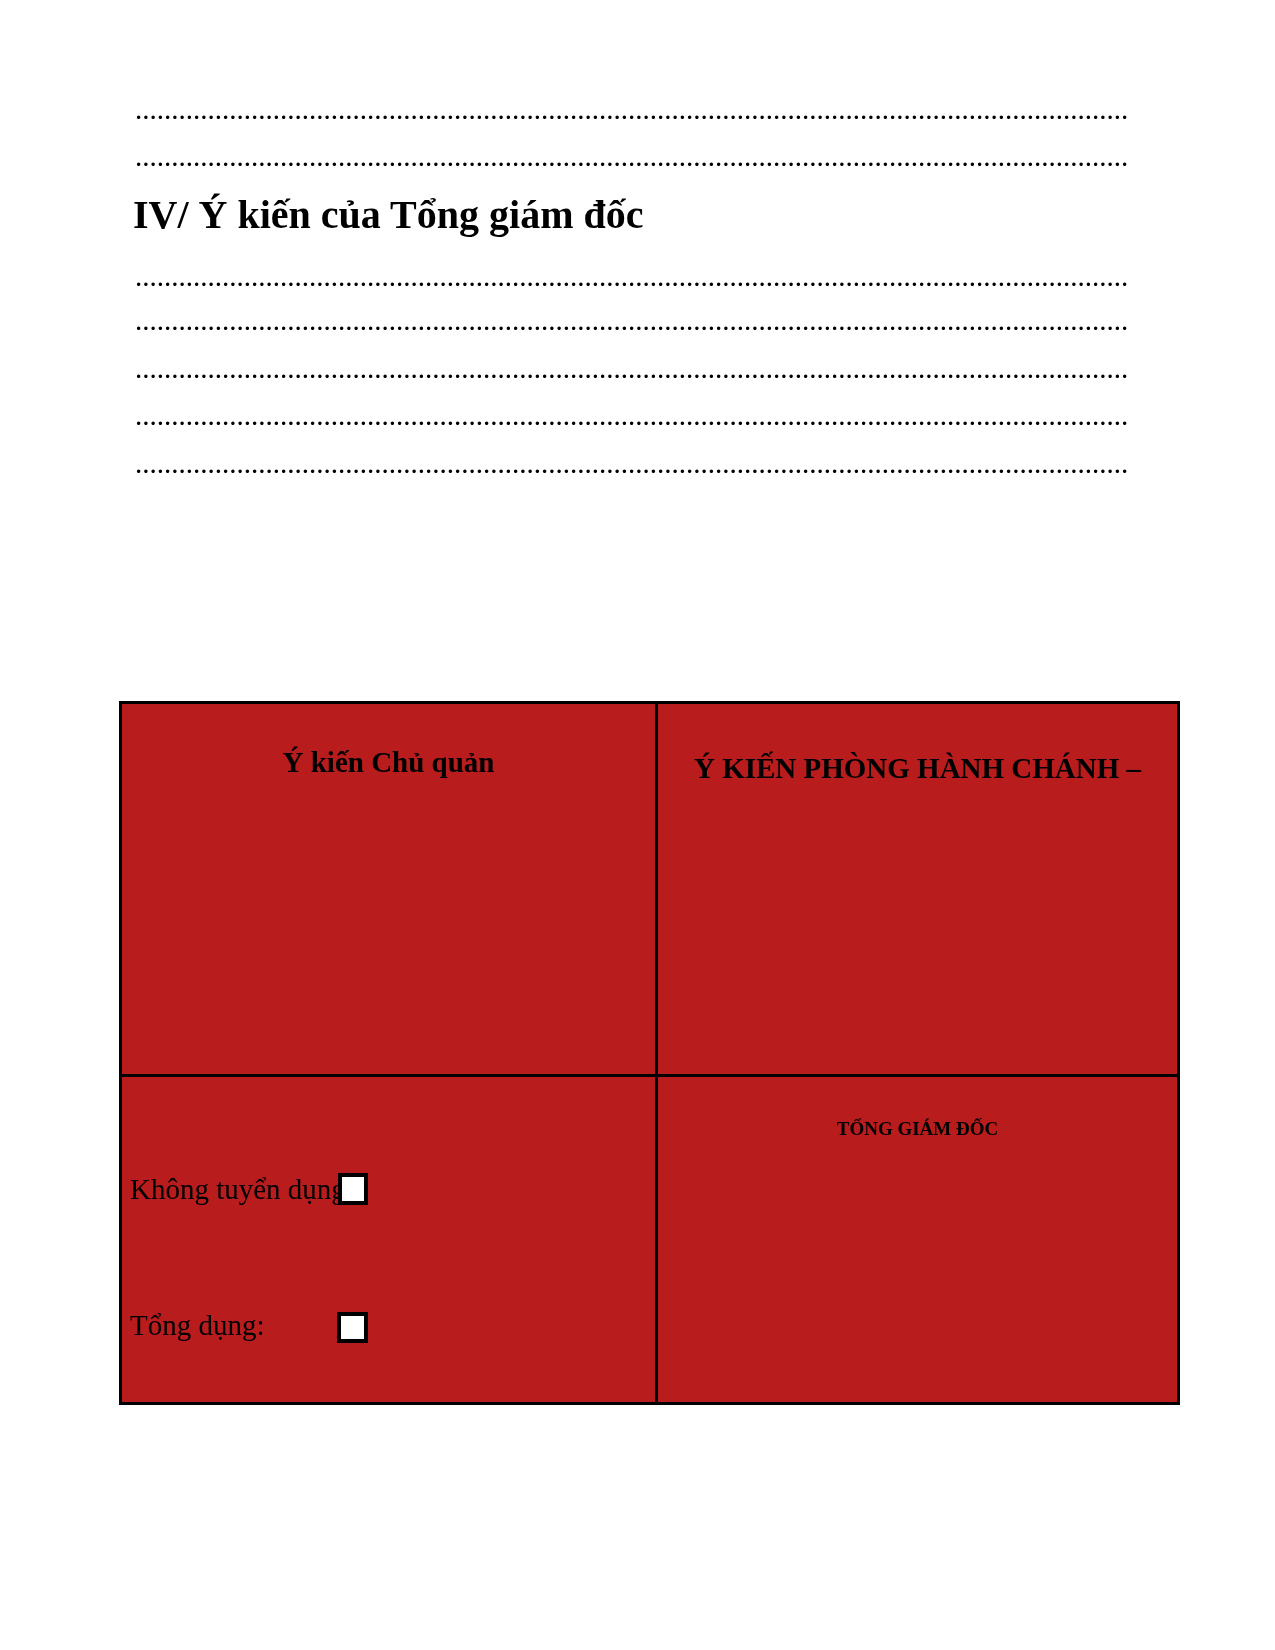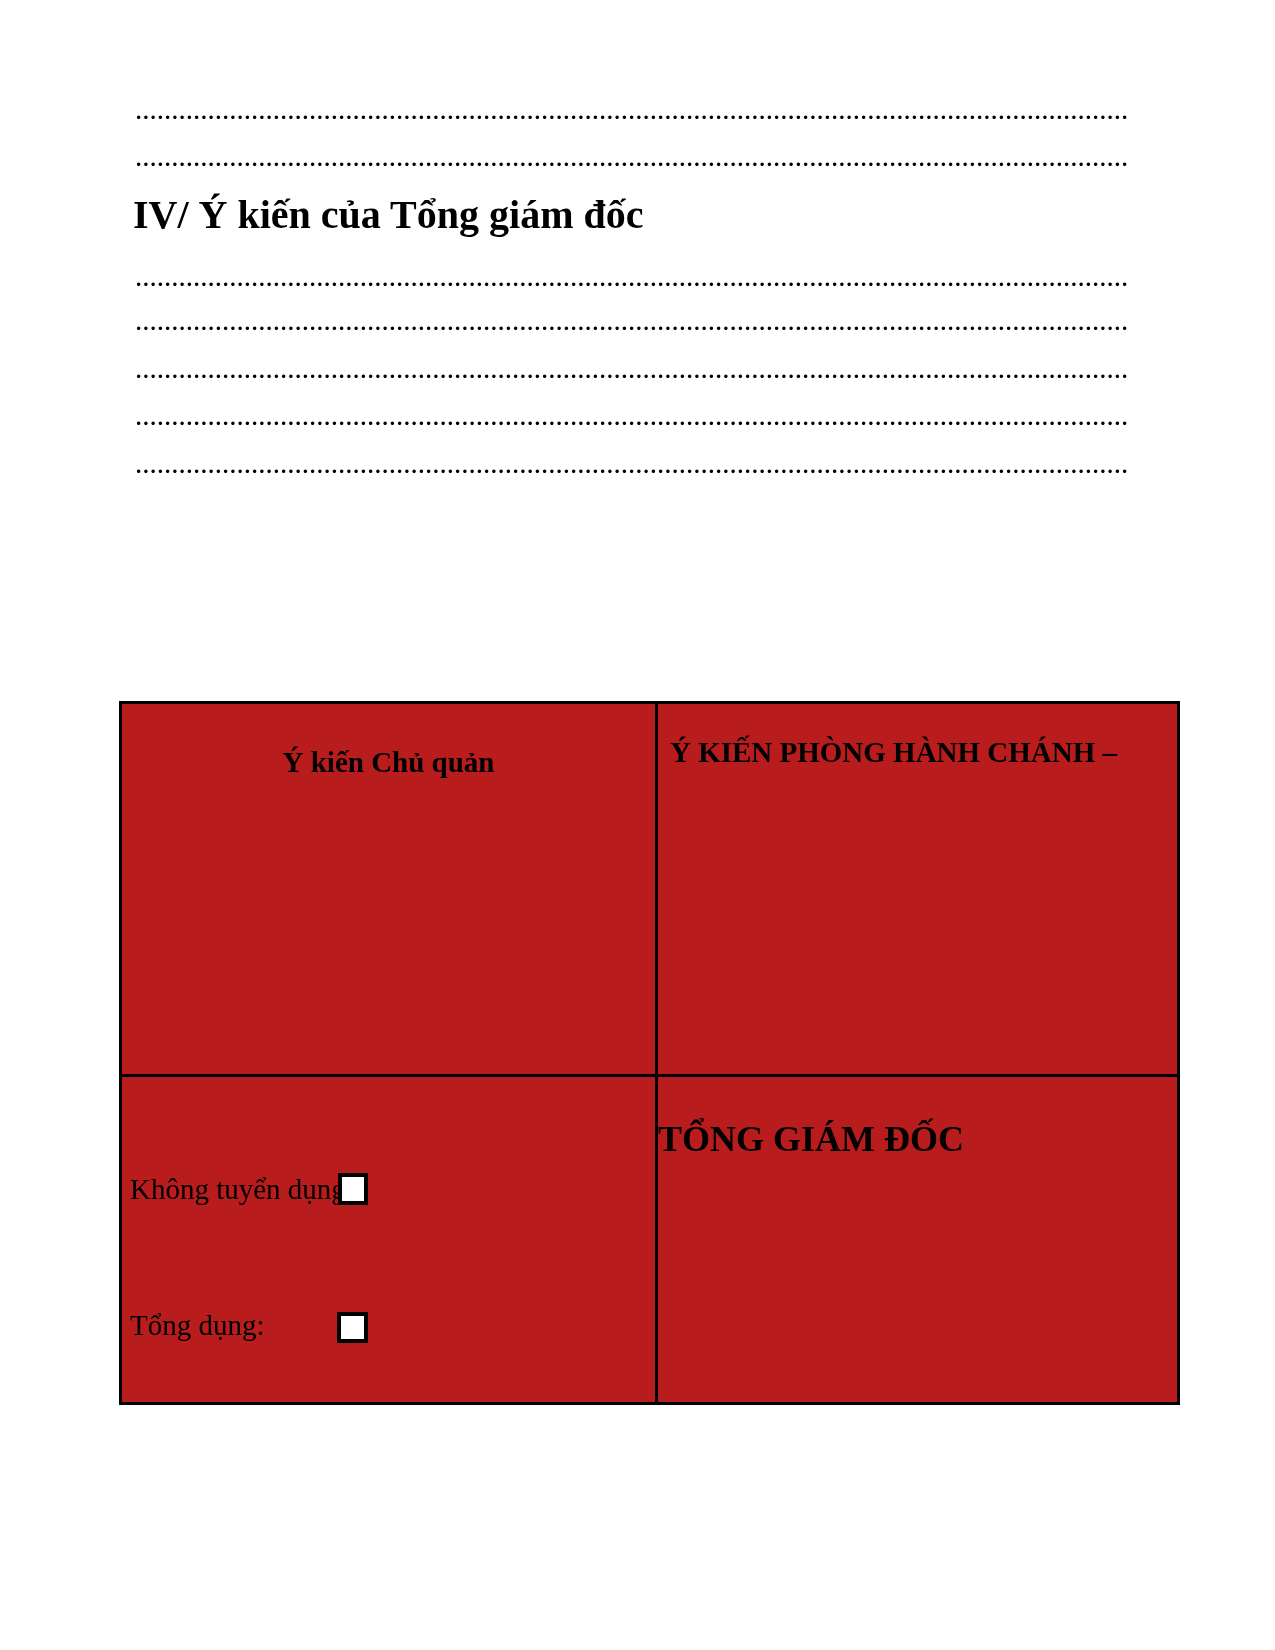--- a/index.html
+++ b/index.html
@@ -73,36 +73,36 @@
   }
   .cell { position: absolute; }
   .cell-header-left {
     left: 0; top: 0; width: 533px; height: 370px;
     text-align: center;
     font-weight: bold;
     font-size: 29px;
     padding-top: 42px;
   }
   .cell-header-right {
-    left: 512px; top: 0; width: 519px; height: 354px;
+    left: 536px; top: 0; width: 519px; height: 354px;
     text-align: center;
     font-weight: bold;
     font-size: 29px;
     line-height: 51px;
-    padding-top: 23px;
+    padding-top: 39px;
   }
   .cell-body-left {
     left: 0; top: 373px; width: 533px; height: 325px;
     font-size: 29px;
   }
   .cell-body-right {
     left: 536px; top: 373px; width: 519px; height: 325px;
-    text-align: left;
+    text-align: center;
     font-weight: bold;
-    font-size: 36px;
+    font-size: 19px;
     padding-top: 41px;
   }
   .no-hire-label {
     position: absolute;
     left: 8px; top: 95px;
     line-height: 34px;
     white-space: nowrap;
   }
   .no-hire-note {
     position: absolute;

